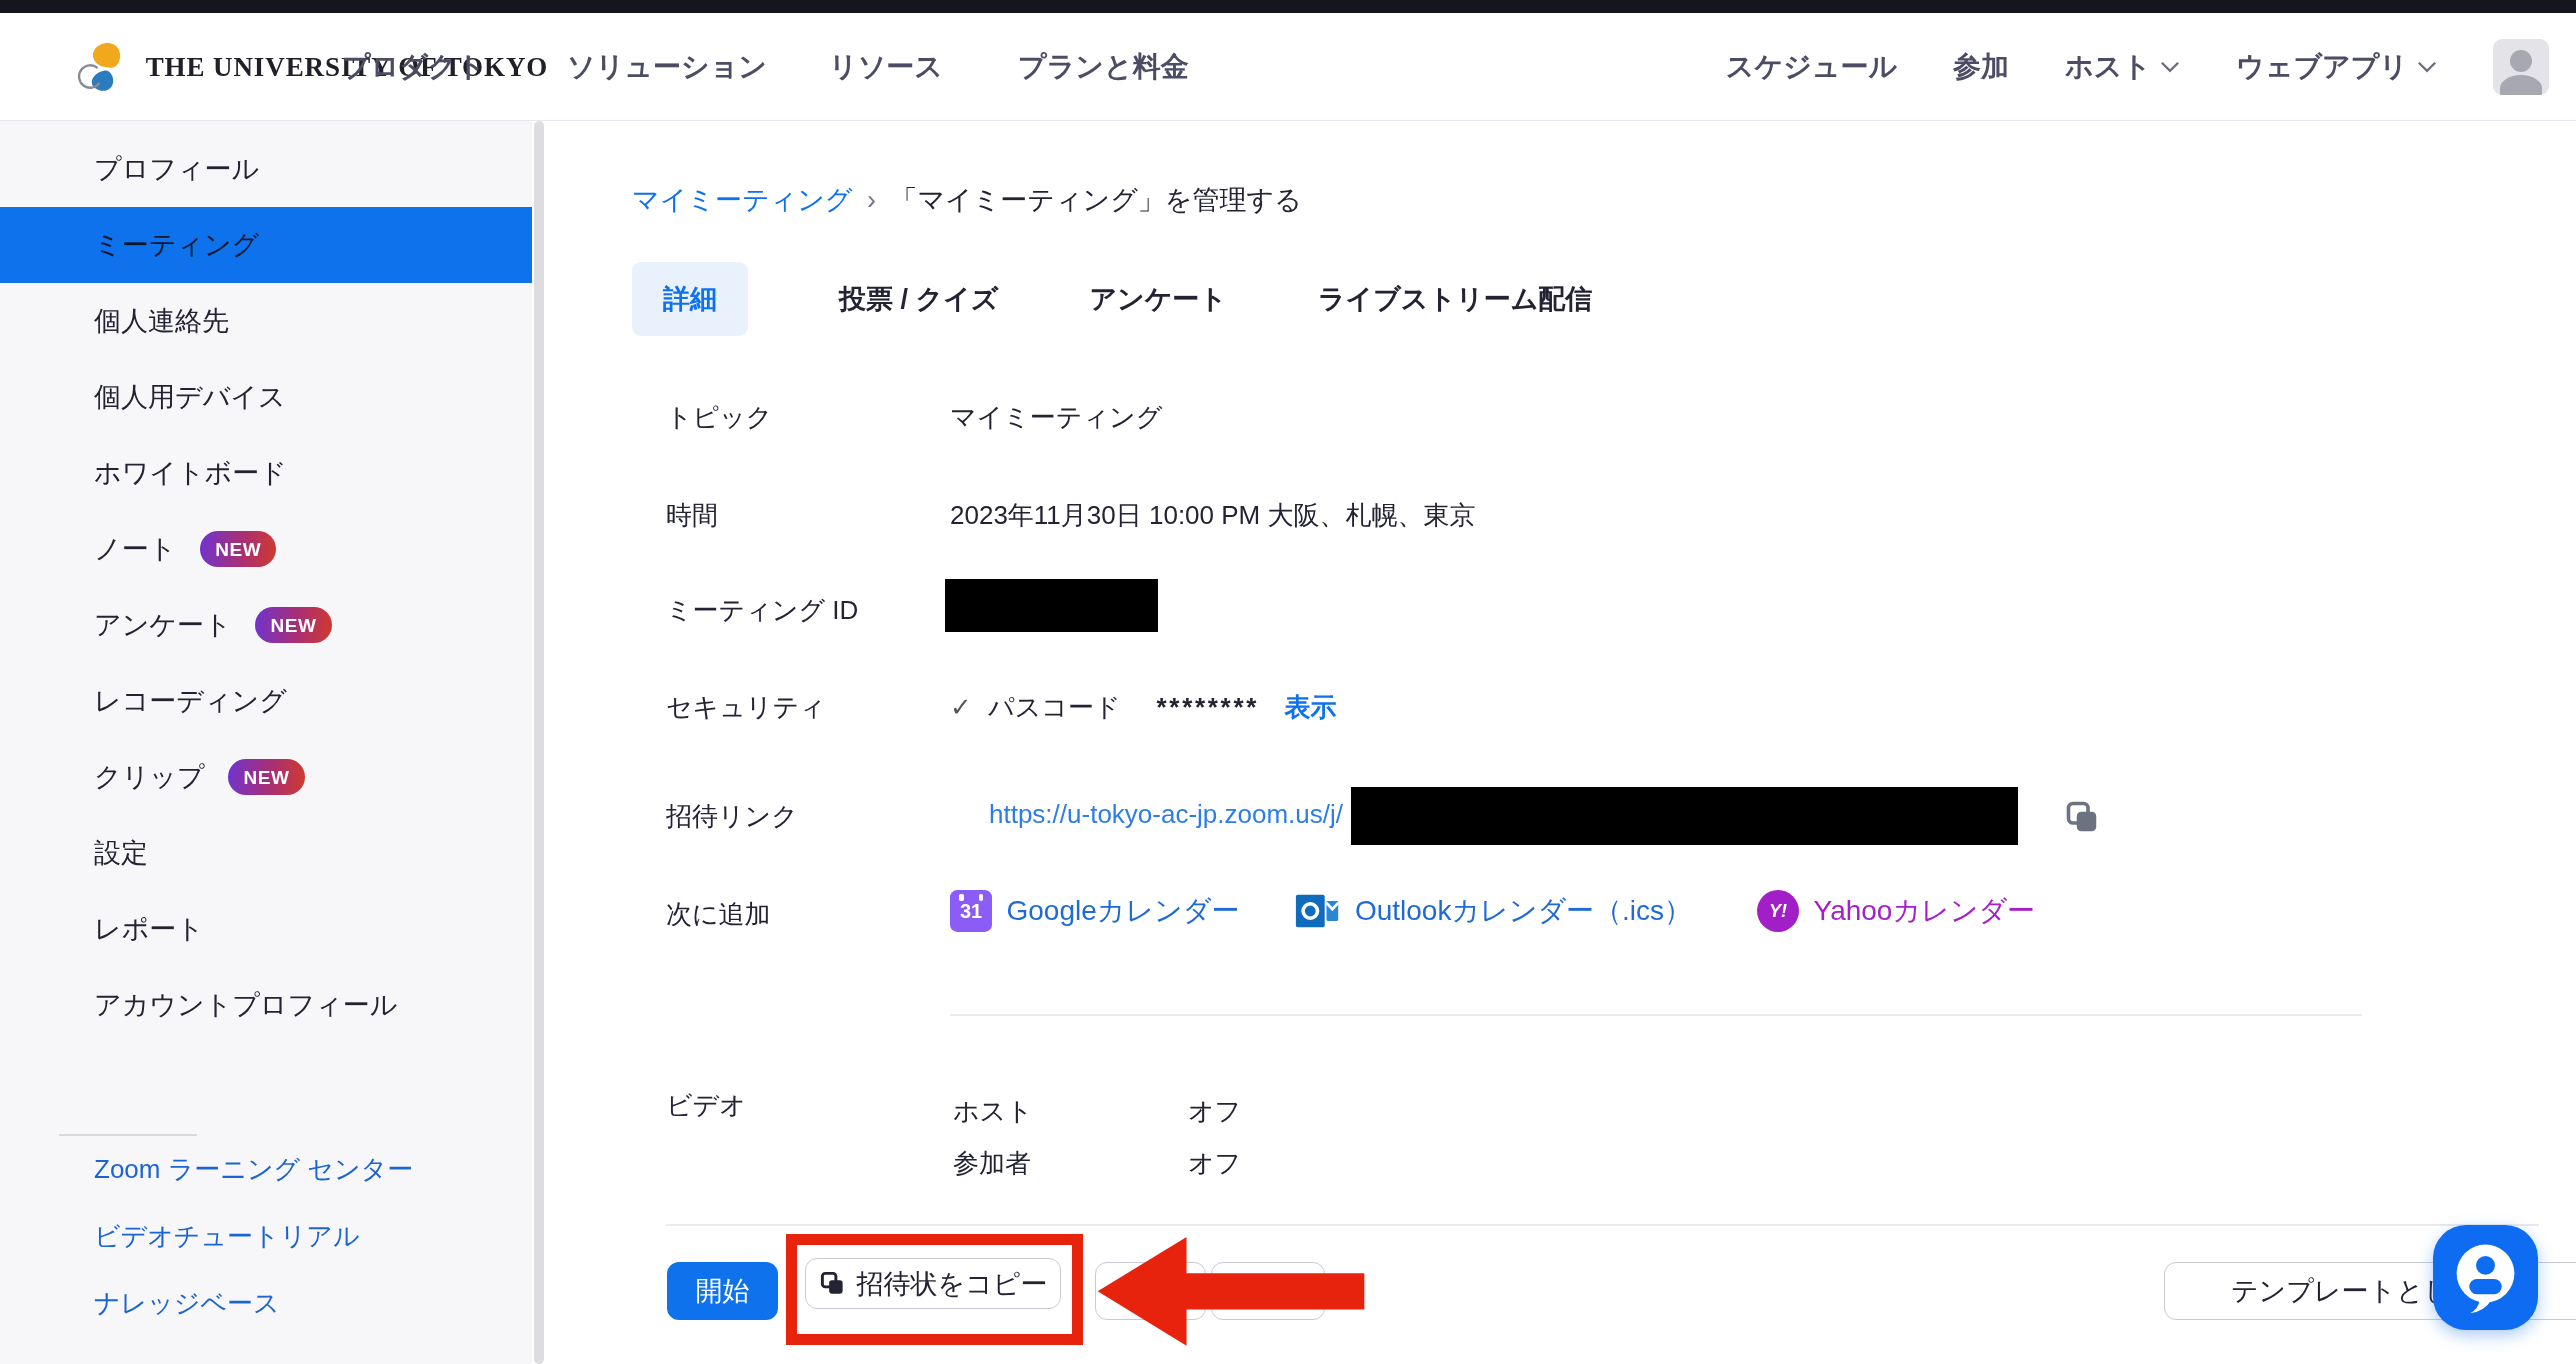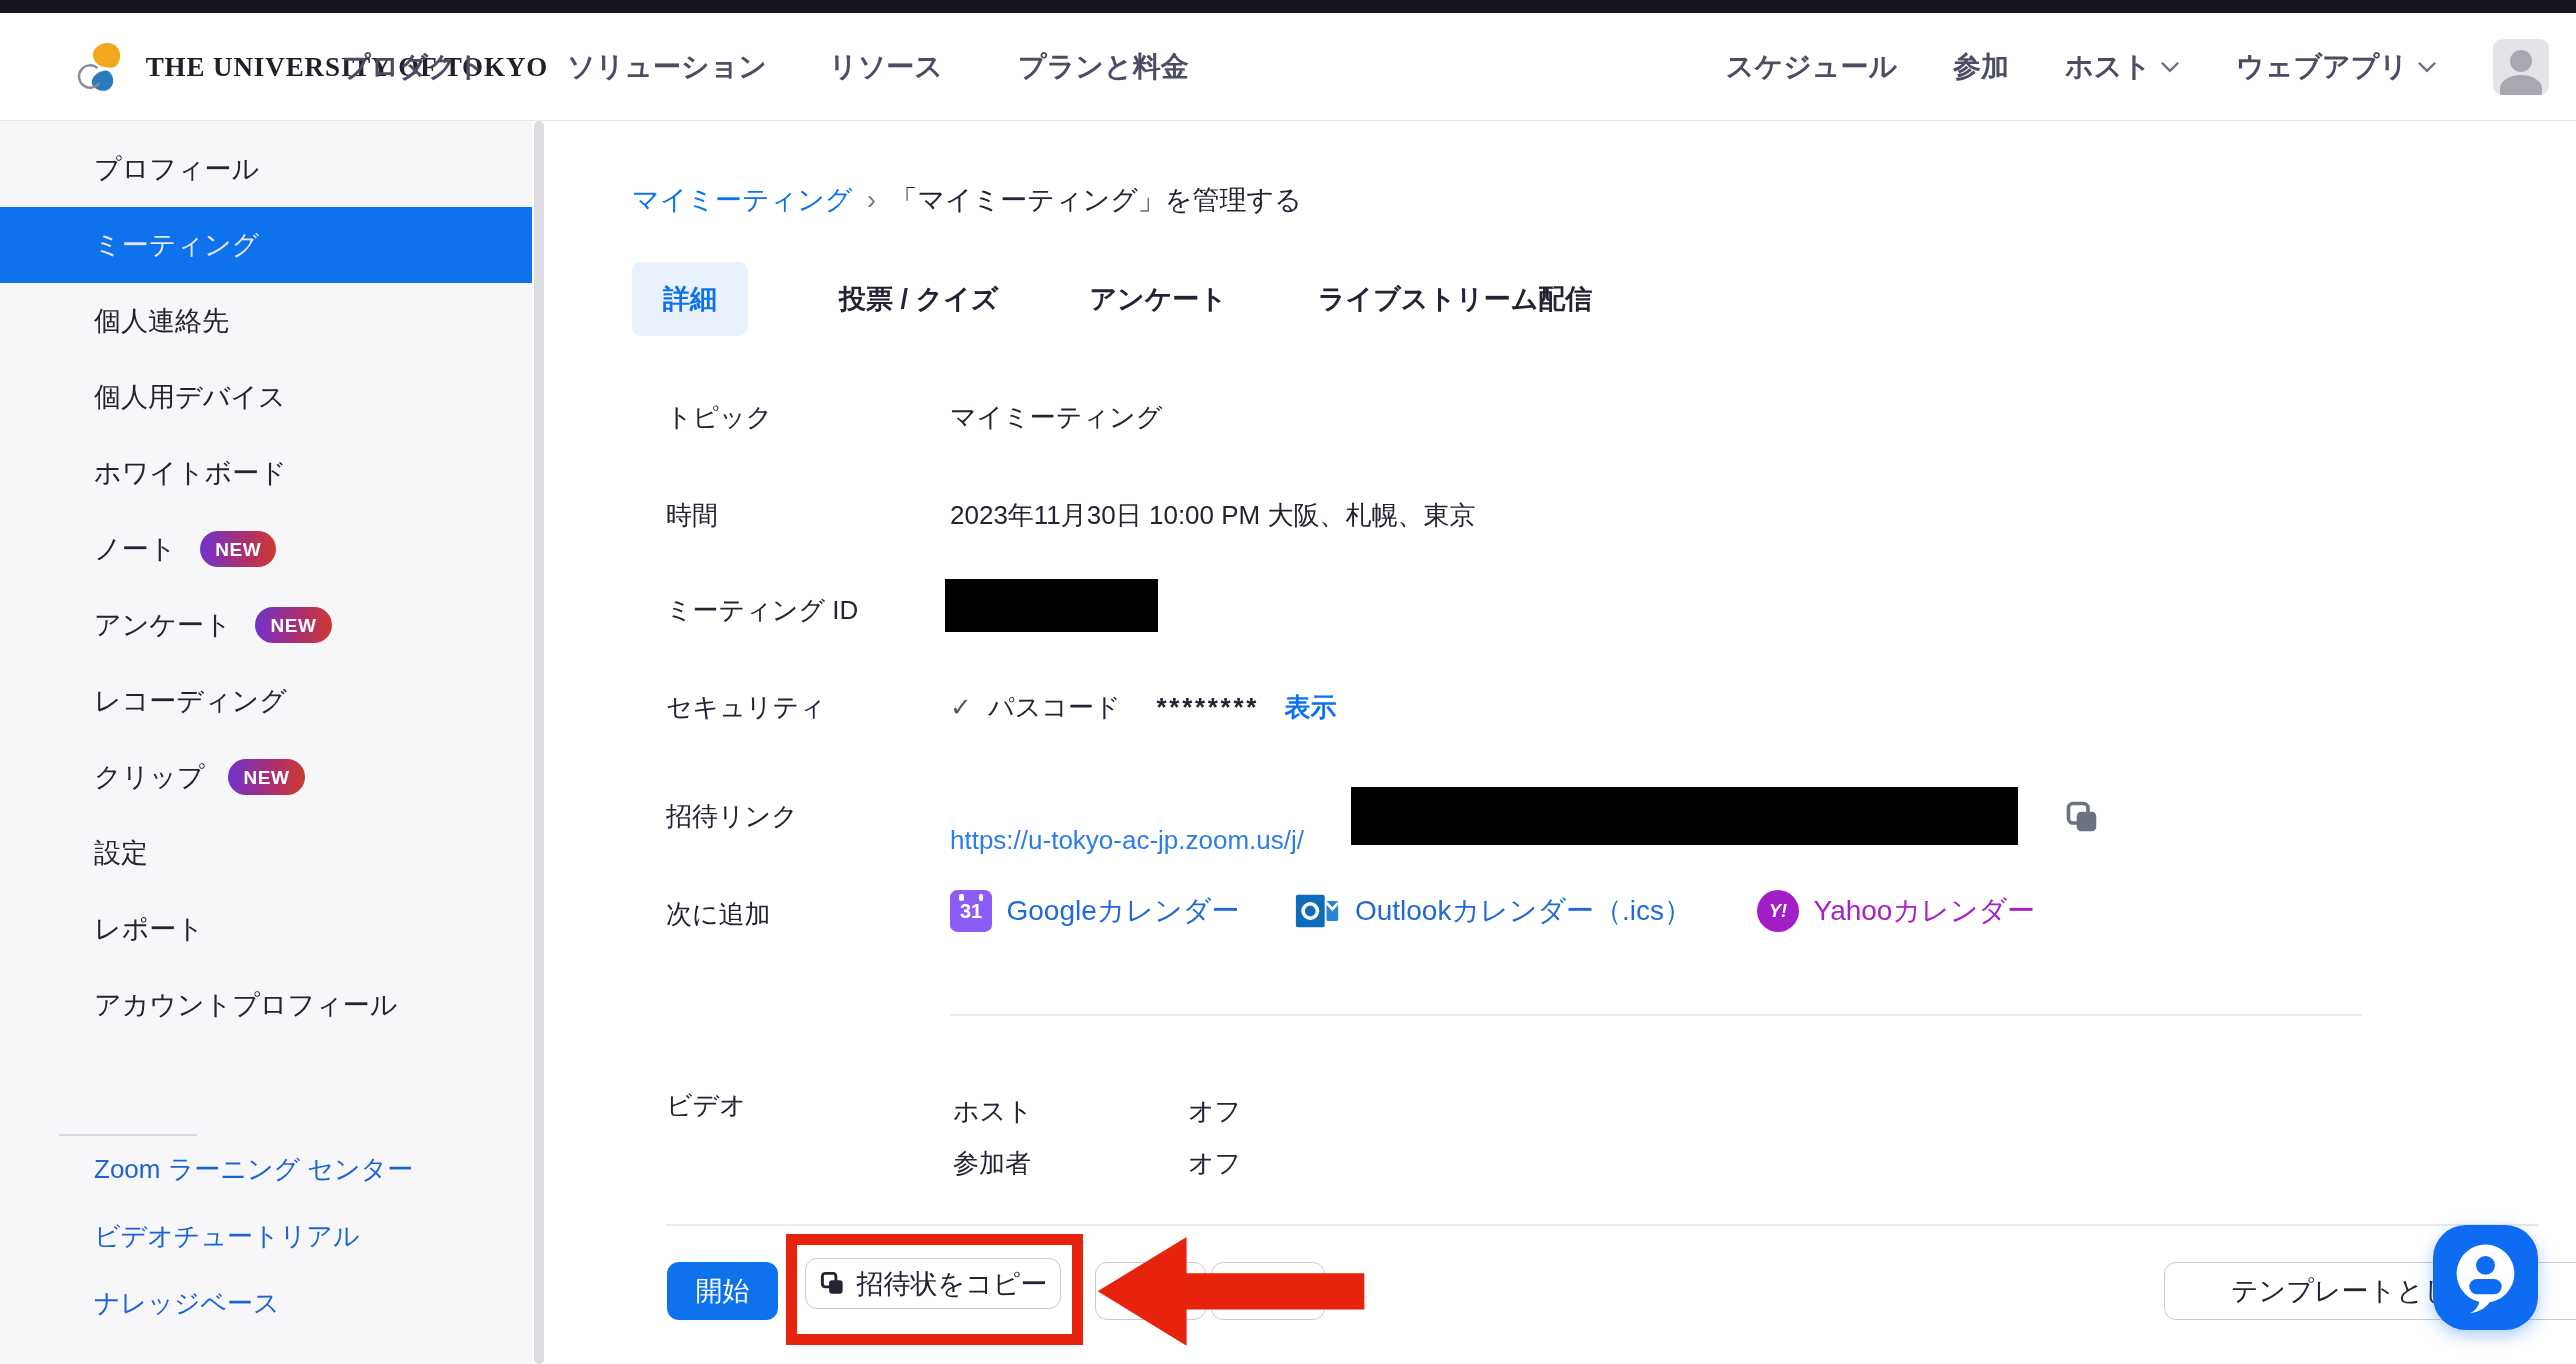--- a/index.html
+++ b/index.html
@@ -20,21 +20,21 @@
   .nav-right { position:absolute; right:27px; top:0; height:108px; display:flex; align-items:center; gap:56px; font-size:28px; font-weight:600; color:#4c4c64; }
   .nav-right .with-chev { display:flex; align-items:center; gap:9px; }
   .chev { width:20px; height:12.7px; }
   .avatar { width:56px; height:56px; border-radius:9px; background:#e4e4e8; position:relative; overflow:hidden; }
   .avatar .head { position:absolute; left:17px; top:11px; width:22px; height:22px; border-radius:50%; background:#a8a8b0; }
   .avatar .body { position:absolute; left:7.3px; top:36px; width:42px; height:27px; border-radius:50% 50% 0 0; background:#a8a8b0; }
 
   
   .sidebar { position:absolute; left:0; top:121px; width:532px; height:1243px; background:#f7f7f9; padding-top:10px; }
   .sb-item { height:76px; display:flex; align-items:center; padding-left:94px; font-size:27px; color:#232333; cursor:pointer; }
-  .sb-item.sel { background:#0e72ed; color:#e5e5e5; font-weight:500; }
+  .sb-item.sel { background:#0e72ed; color:#0f172a; font-weight:500; }
   .new-badge { margin-left:23.6px; padding:8.2px 15.4px; border-radius:22px; background:linear-gradient(95deg,#6f33cf 0%,#a92f74 55%,#d03a2c 100%);
                color:#fff; font-size:19px; font-weight:700; line-height:1; letter-spacing:0.5px; }
   .sb-divider { margin:91px 0 0 59px; width:138px; border-top:2.7px solid #d9d9df; }
   .sb-link { height:67px; display:flex; align-items:center; padding-left:94px; font-size:26px; color:#1c64d1; cursor:pointer; }
   .sb-scrollbar { position:absolute; left:534px; top:121px; width:10px; height:1243px; background:#dcdce1; border-radius:5.4px; }
 
   
   .breadcrumb { position:absolute; left:632px; top:182px; font-size:27px; display:flex; gap:14.5px; align-items:center; }
   .bc-link { color:#0e72ed; cursor:pointer; }
   .bc-sep { color:#747487; font-size:27px; }
@@ -214,21 +214,21 @@
 
   <span class="lbl" style="top:593px;">ミーティング ID</span>
   <div class="redact" style="left:945px; top:579px; width:213px; height:53px;"></div>
 
   <span class="lbl" style="top:690px;">セキュリティ</span>
   <span class="val" style="top:690px;">
     <span class="check">✓</span><span>パスコード</span><span class="mask">********</span><span class="show-link">表示</span>
   </span>
 
   <span class="lbl" style="top:799px;">招待リンク</span>
-  <span class="val invite-url" style="top:825px;">https://u-tokyo-ac-jp.zoom.us/j/</span>
+  <span class="val invite-url" style="top:799px;margin-left:39px;">https://u-tokyo-ac-jp.zoom.us/j/</span>
   <div class="redact" style="left:1351px; top:787px; width:667px; height:58px;"></div>
   <svg class="copy-icon-gray" viewBox="0 0 24 24">
     <rect x="3" y="3" width="13" height="13" rx="3" fill="none" stroke="currentColor" stroke-width="2.4"></rect>
     <rect x="8.5" y="8.5" width="13" height="13" rx="3" fill="currentColor"></rect>
   </svg>
 
   <span class="lbl" style="top:897px;">次に追加</span>
   <div class="cal-row">
     <div class="cal-link cal-google">
       <span class="gcal-icon">31</span>

